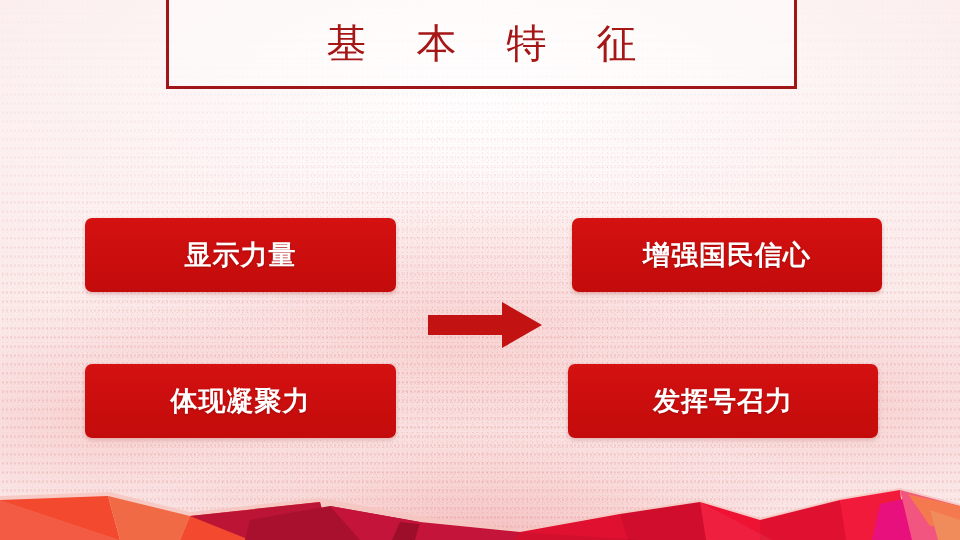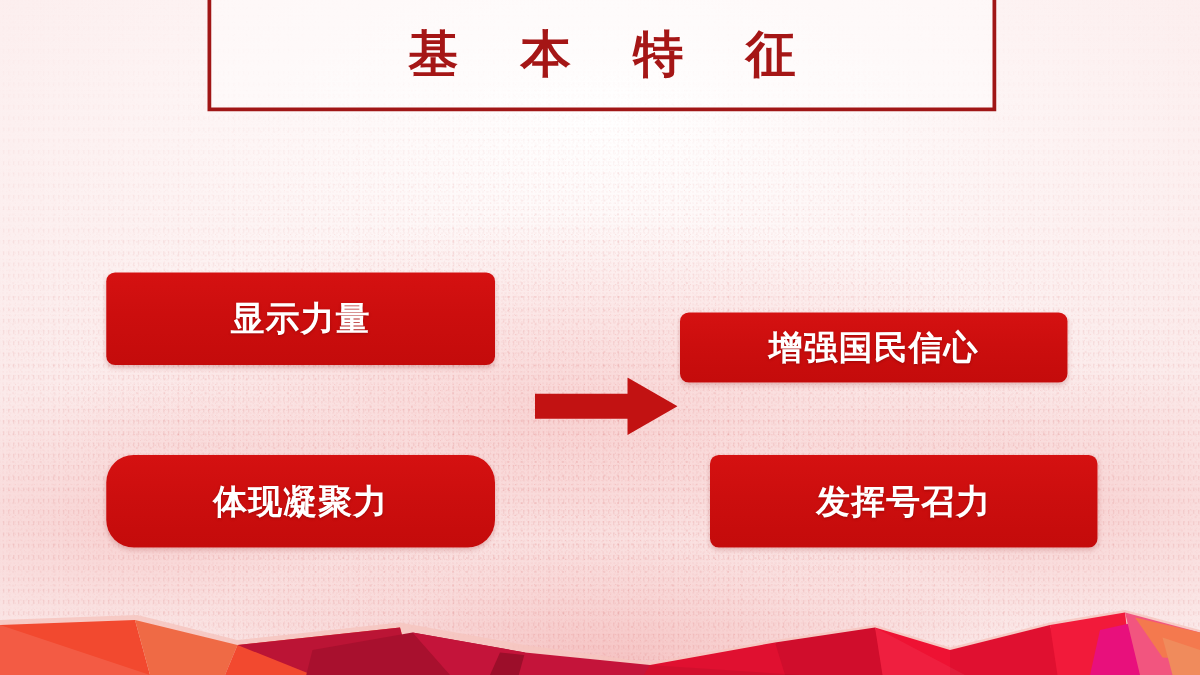--- a/index.html
+++ b/index.html
@@ -71,21 +71,21 @@
     box-sizing: border-box;
     border: 3px solid #a01616;
     background: rgba(255,255,255,0.40);
     display: flex;
     align-items: flex-end;
     justify-content: center;
   }
   .title-text {
     font-family: "Liberation Serif", "DejaVu Serif", serif;
     font-size: 40px;
-    font-weight: 700;
+    font-weight: 400;
     color: #a51616;
     letter-spacing: 20px;
     text-indent: 20px;
     line-height: 1;
     padding-bottom: 22px;
     white-space: nowrap;
   }
 
   
   .box {
@@ -101,22 +101,22 @@
     color: #ffffff;
     font-size: 27px;
     font-weight: 700;
     letter-spacing: 1px;
     line-height: 1;
     white-space: nowrap;
     text-shadow: 0 1px 2px rgba(110,0,0,0.45);
   }
 
   #box-0 { left: 85px;  top: 218px; width: 311px; height: 74px; }
-  #box-1 { left: 544px; top: 218px; width: 310px; height: 56px; margin-top: 32px; }
-  #box-2 { left: 85px;  top: 364px; width: 311px; height: 74px; border-radius: 22px; }
+  #box-1 { left: 572px; top: 218px; width: 310px; height: 74px; }
+  #box-2 { left: 85px;  top: 364px; width: 311px; height: 74px; }
   #box-3 { left: 568px; top: 364px; width: 310px; height: 74px; }
 
   
   .arrow {
     position: absolute;
     left: 428px;
     top: 302px;
     width: 114px;
     height: 46px;
   }

